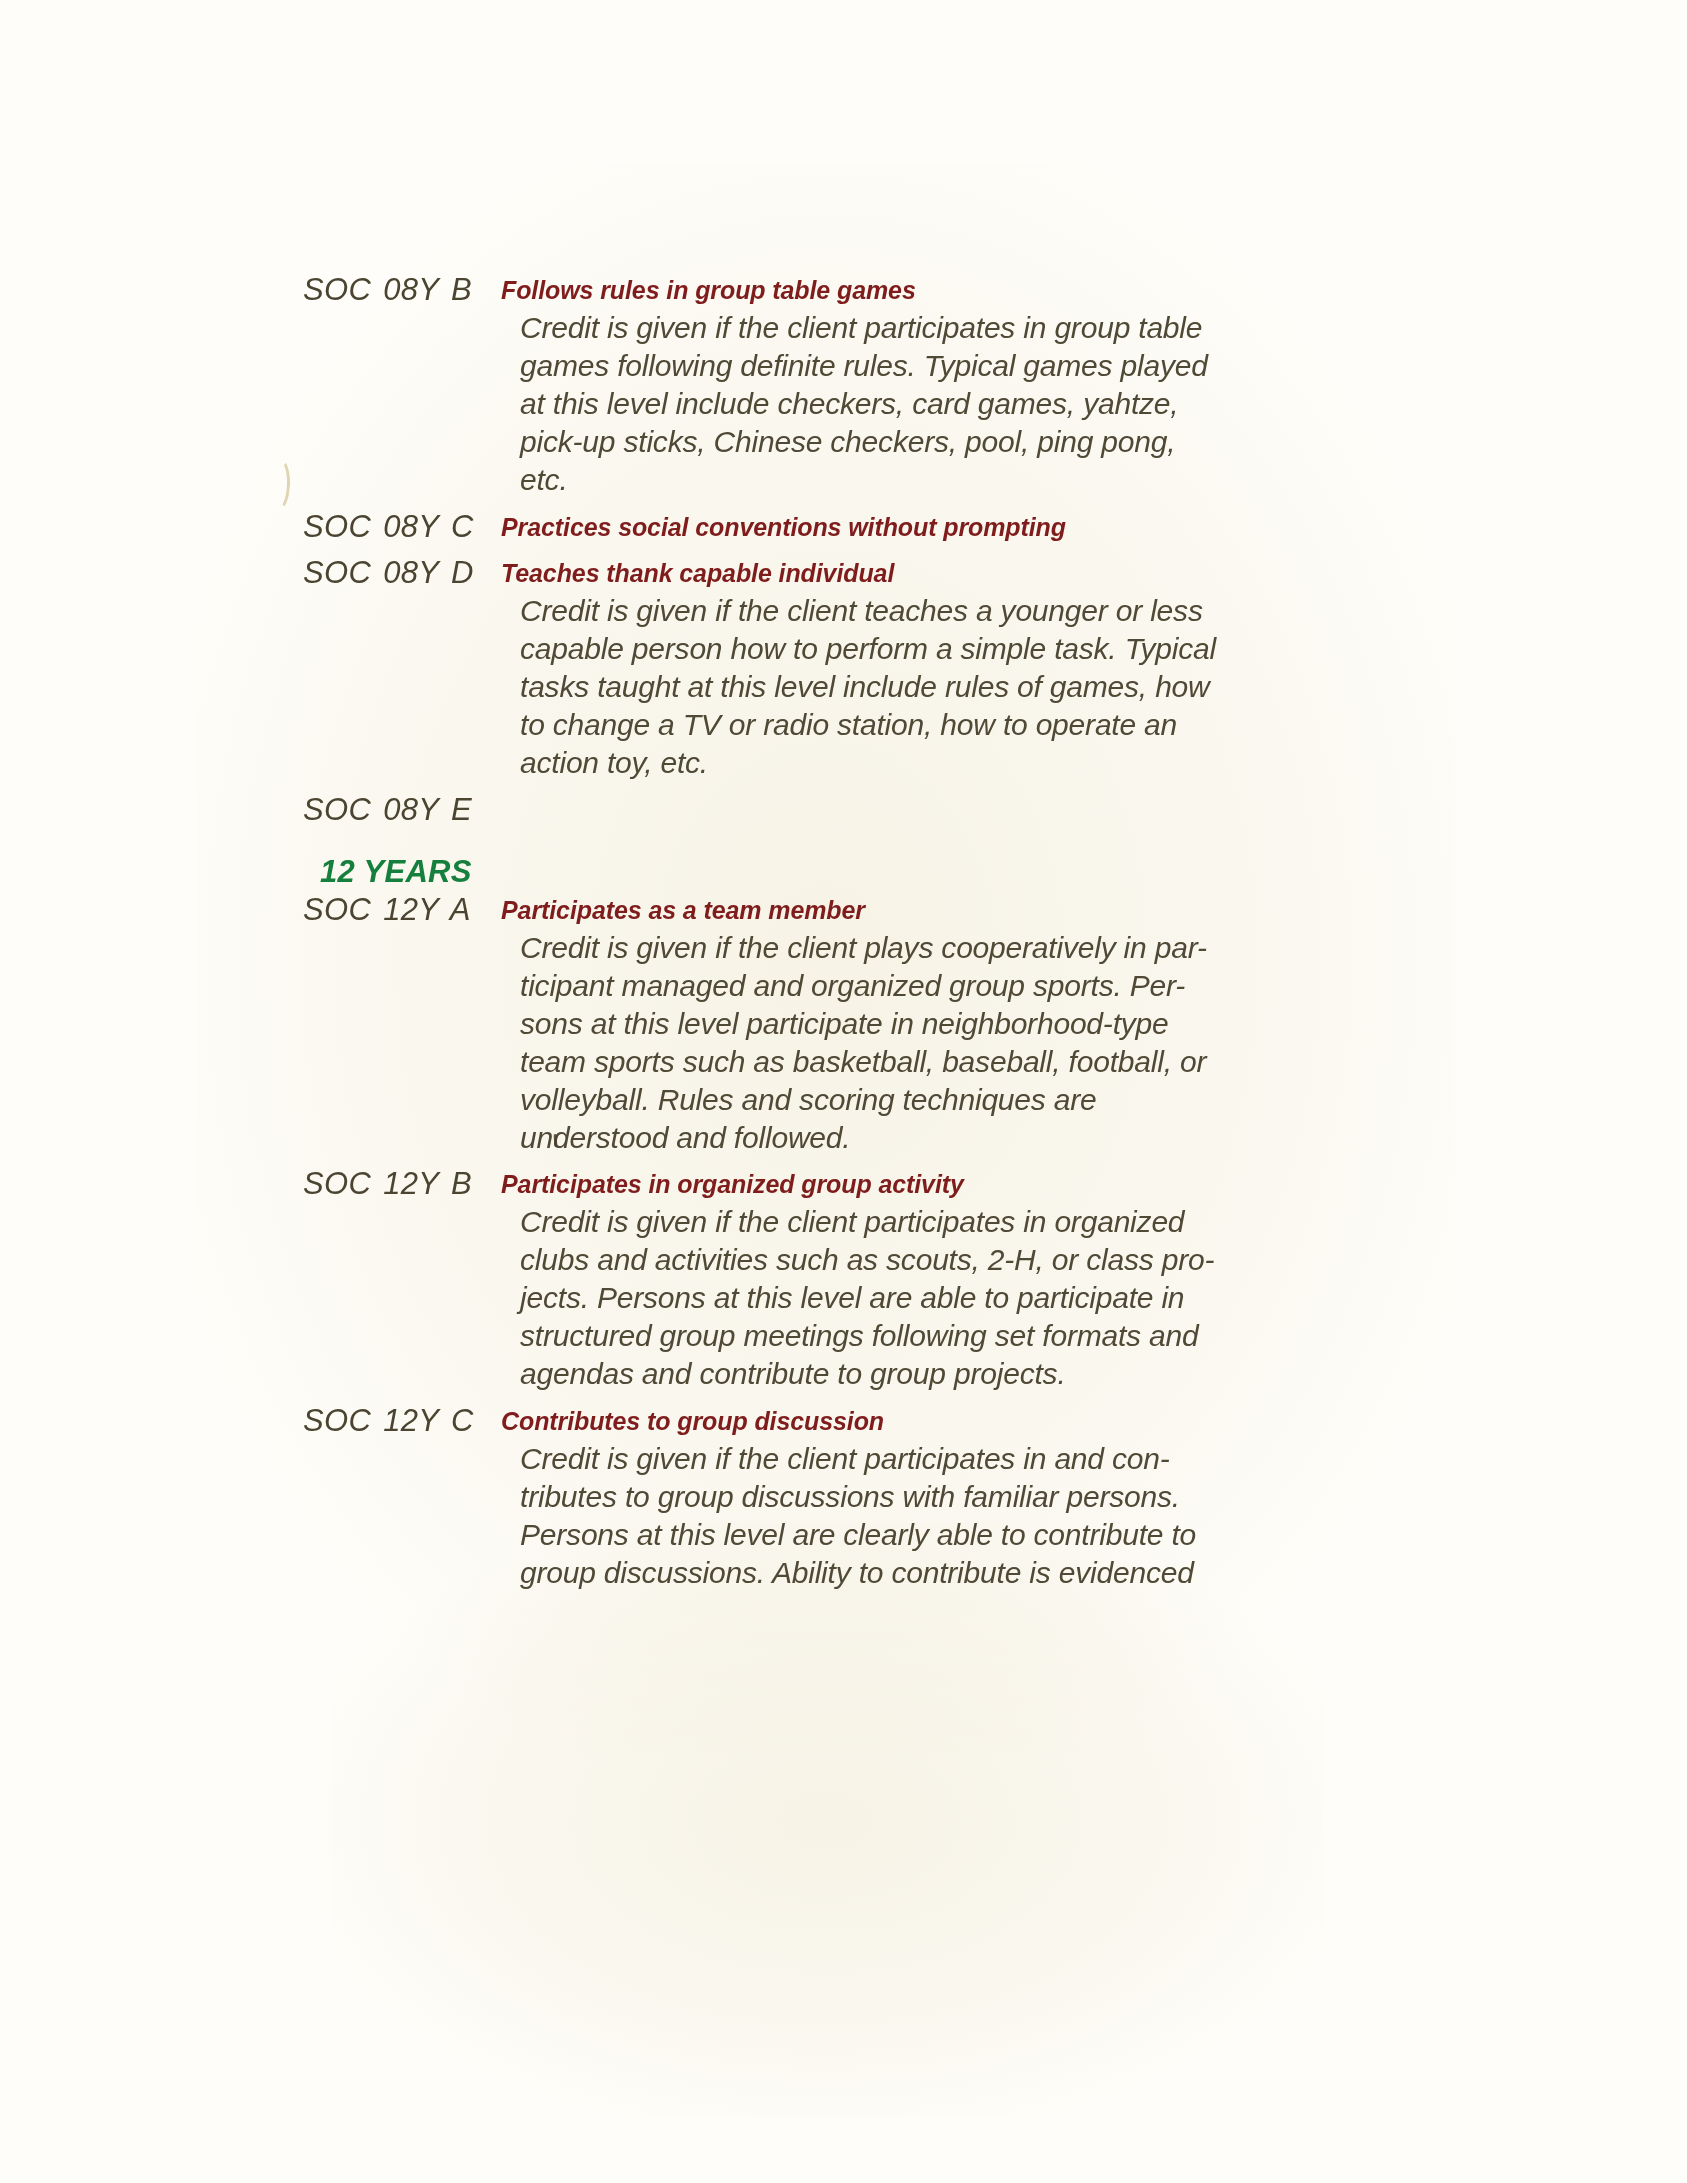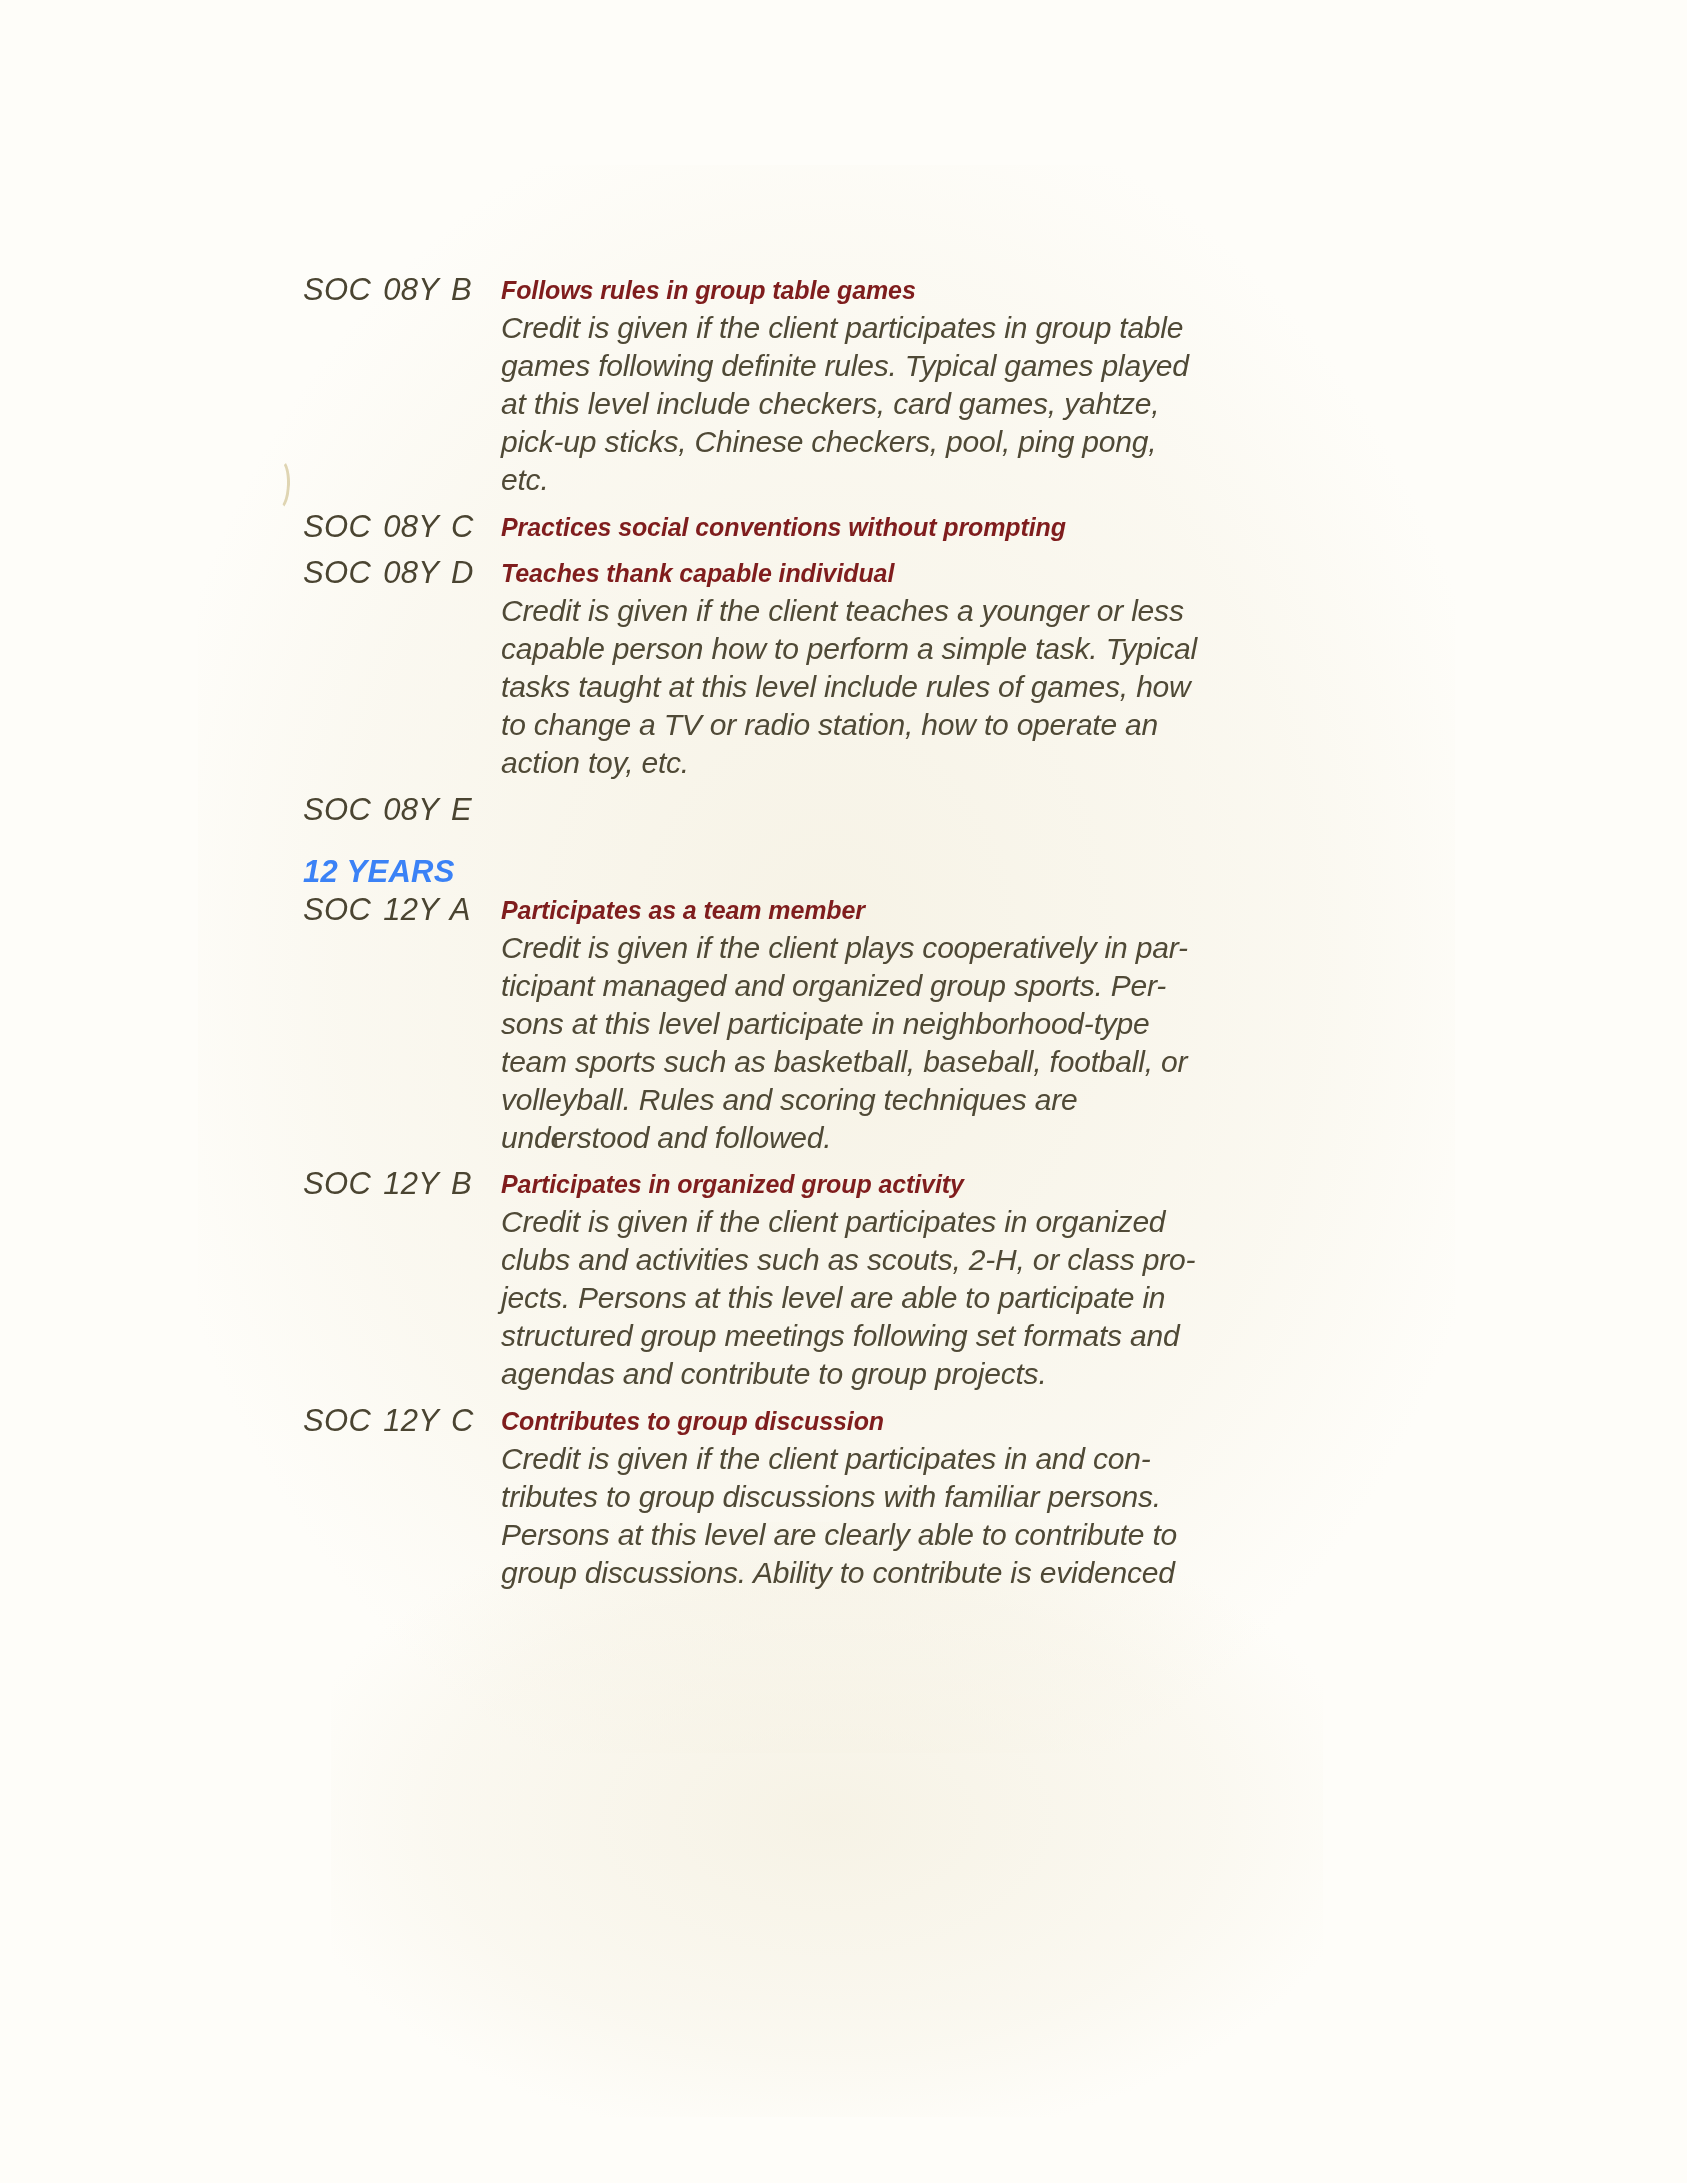--- a/index.html
+++ b/index.html
@@ -54,28 +54,29 @@
     font-weight: 700;
     letter-spacing: -0.1px;
     color: #7f1d1d;
   }
   .body {
     font-size: 30px;
     line-height: 38px;
     letter-spacing: -0.2px;
     white-space: pre-line;
     color: #4f4936;
+    margin-left: 19px;
   }
   .year-header {
     font-size: 31px;
     line-height: 38px;
     font-weight: 700;
     letter-spacing: 0.3px;
-    color: #3b82f6;
-    margin: 24px 0 0 0;
+    color: #15803d;
+    margin: 24px 0 0 17px;
   }
   
   .paren-artifact {
     position: absolute;
     left: 267px;
     top: 458px;
     width: 22.5px;
     height: 53px;
     border: 3.3px solid transparent;
     border-right-color: rgba(198,180,122,0.55);

